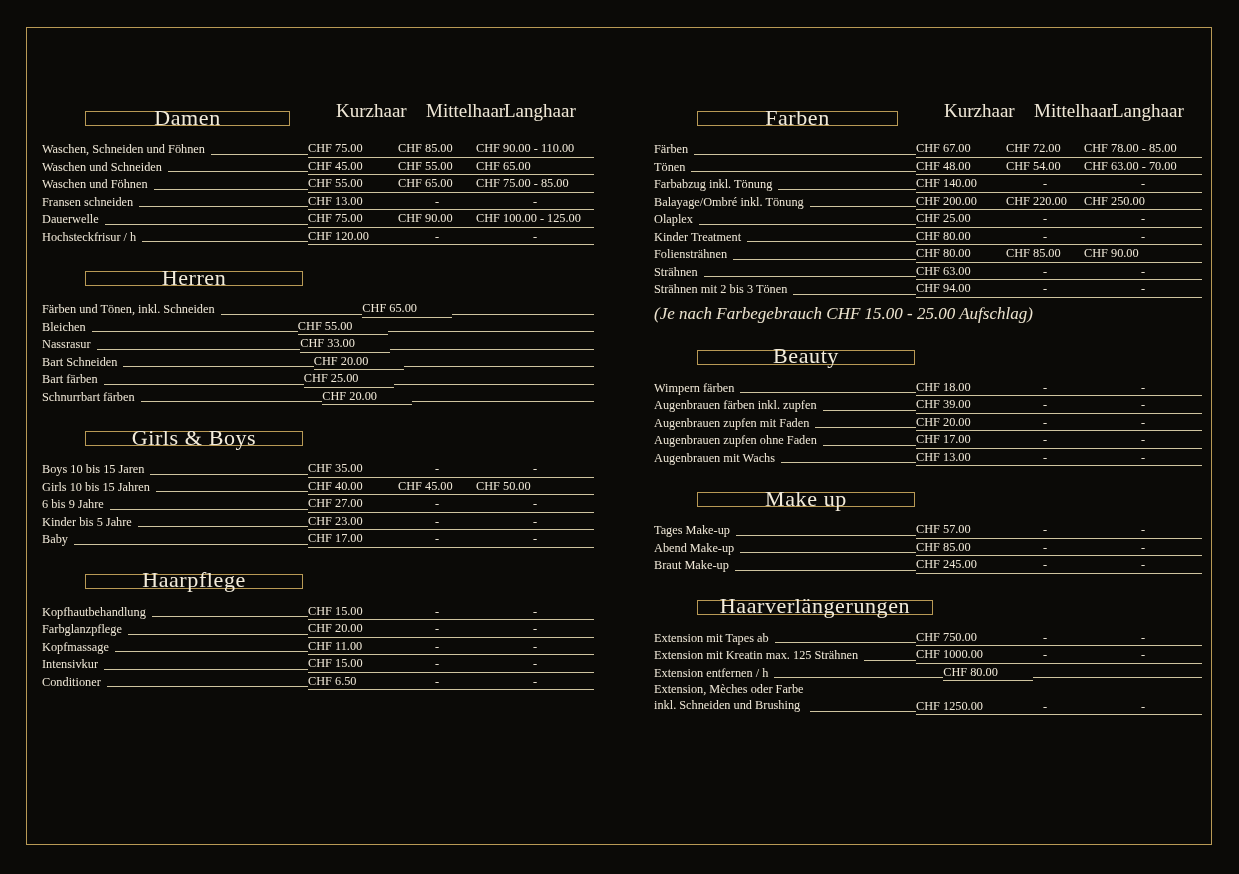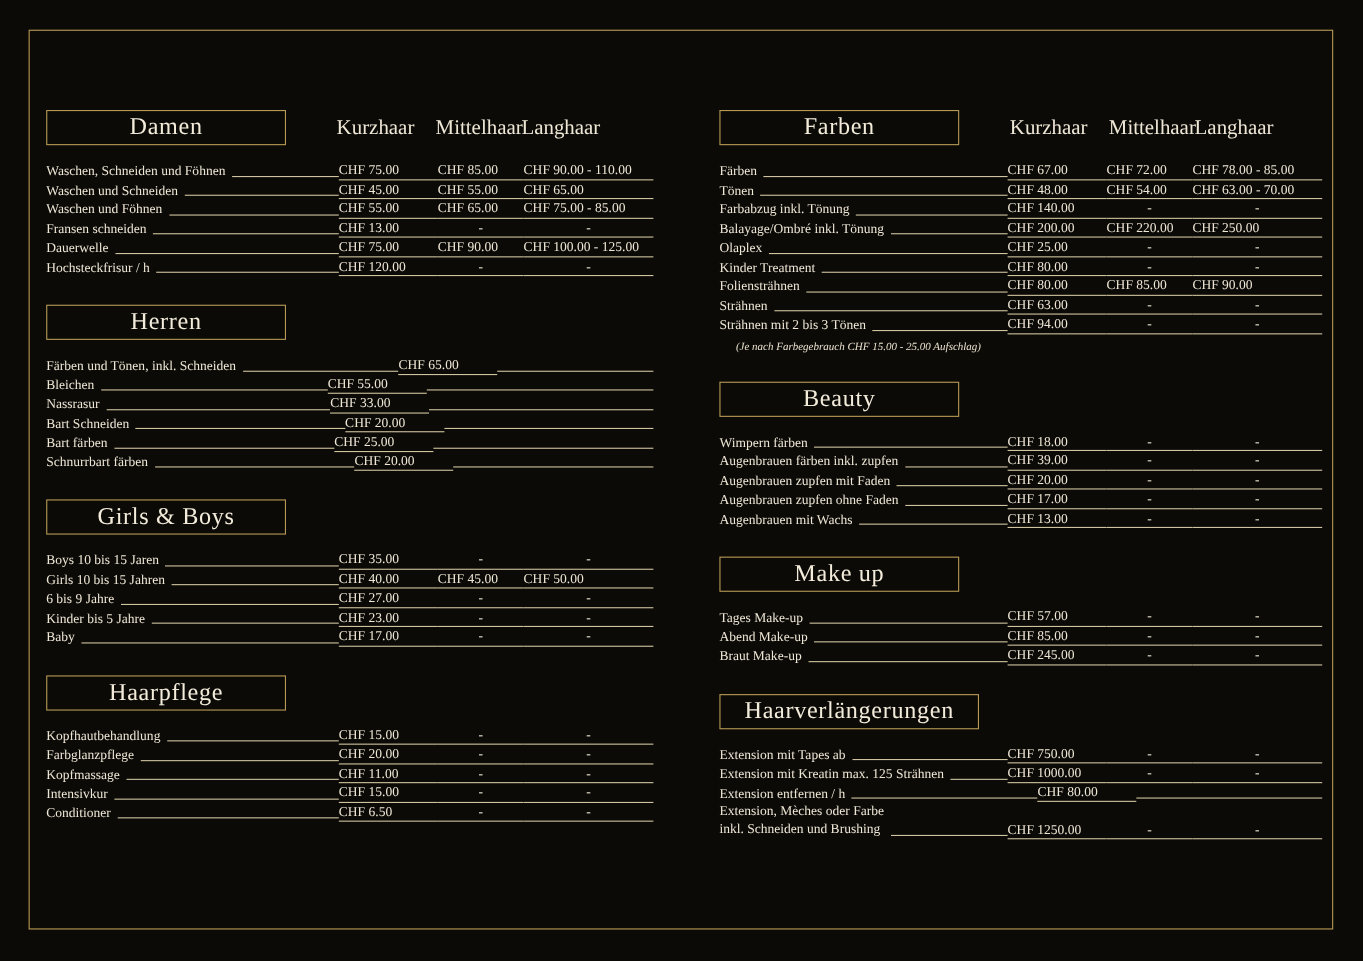--- a/index.html
+++ b/index.html
@@ -43,25 +43,26 @@
 
   .section { margin-bottom: 26px; }
 
   .sec-head {
     display: flex;
     align-items: flex-end;
   }
   .title-box {
     border: 1px solid #b99a55;
     box-sizing: border-box;
-    height: 32px;
+    height: 15px;
     display: flex;
     align-items: center;
     justify-content: center;
     padding: 0 14px;
+    margin-left: 43px;
   }
   .title-box .t {
     font-size: 22px;
     letter-spacing: 0.6px;
     color: #f3ecdb;
     line-height: 1;
     position: relative;
     top: -1px;
   }
   .w218 { width: 218px; }
@@ -108,25 +109,24 @@
     border-bottom: 1px solid #cfc49f;
     padding-bottom: 2px;
     display: inline-block;
   }
   .p1 { width: 90px; }
   .p2 { width: 78px; }
   .p3 { width: 118px; }
   .center { text-align: center; }
 
   .note {
-    font-size: 10px;
+    font-size: 17px;
     font-style: italic;
     margin-top: 6px;
     color: #ece3cf;
-    margin-left: 15px;
   }
   .twoline { line-height: 1.25; }
 
   
   .longline {
     flex: 1 1 auto;
     border-bottom: 1px solid #cfc49f;
     height: 0;
     margin-bottom: 3px;
   }

